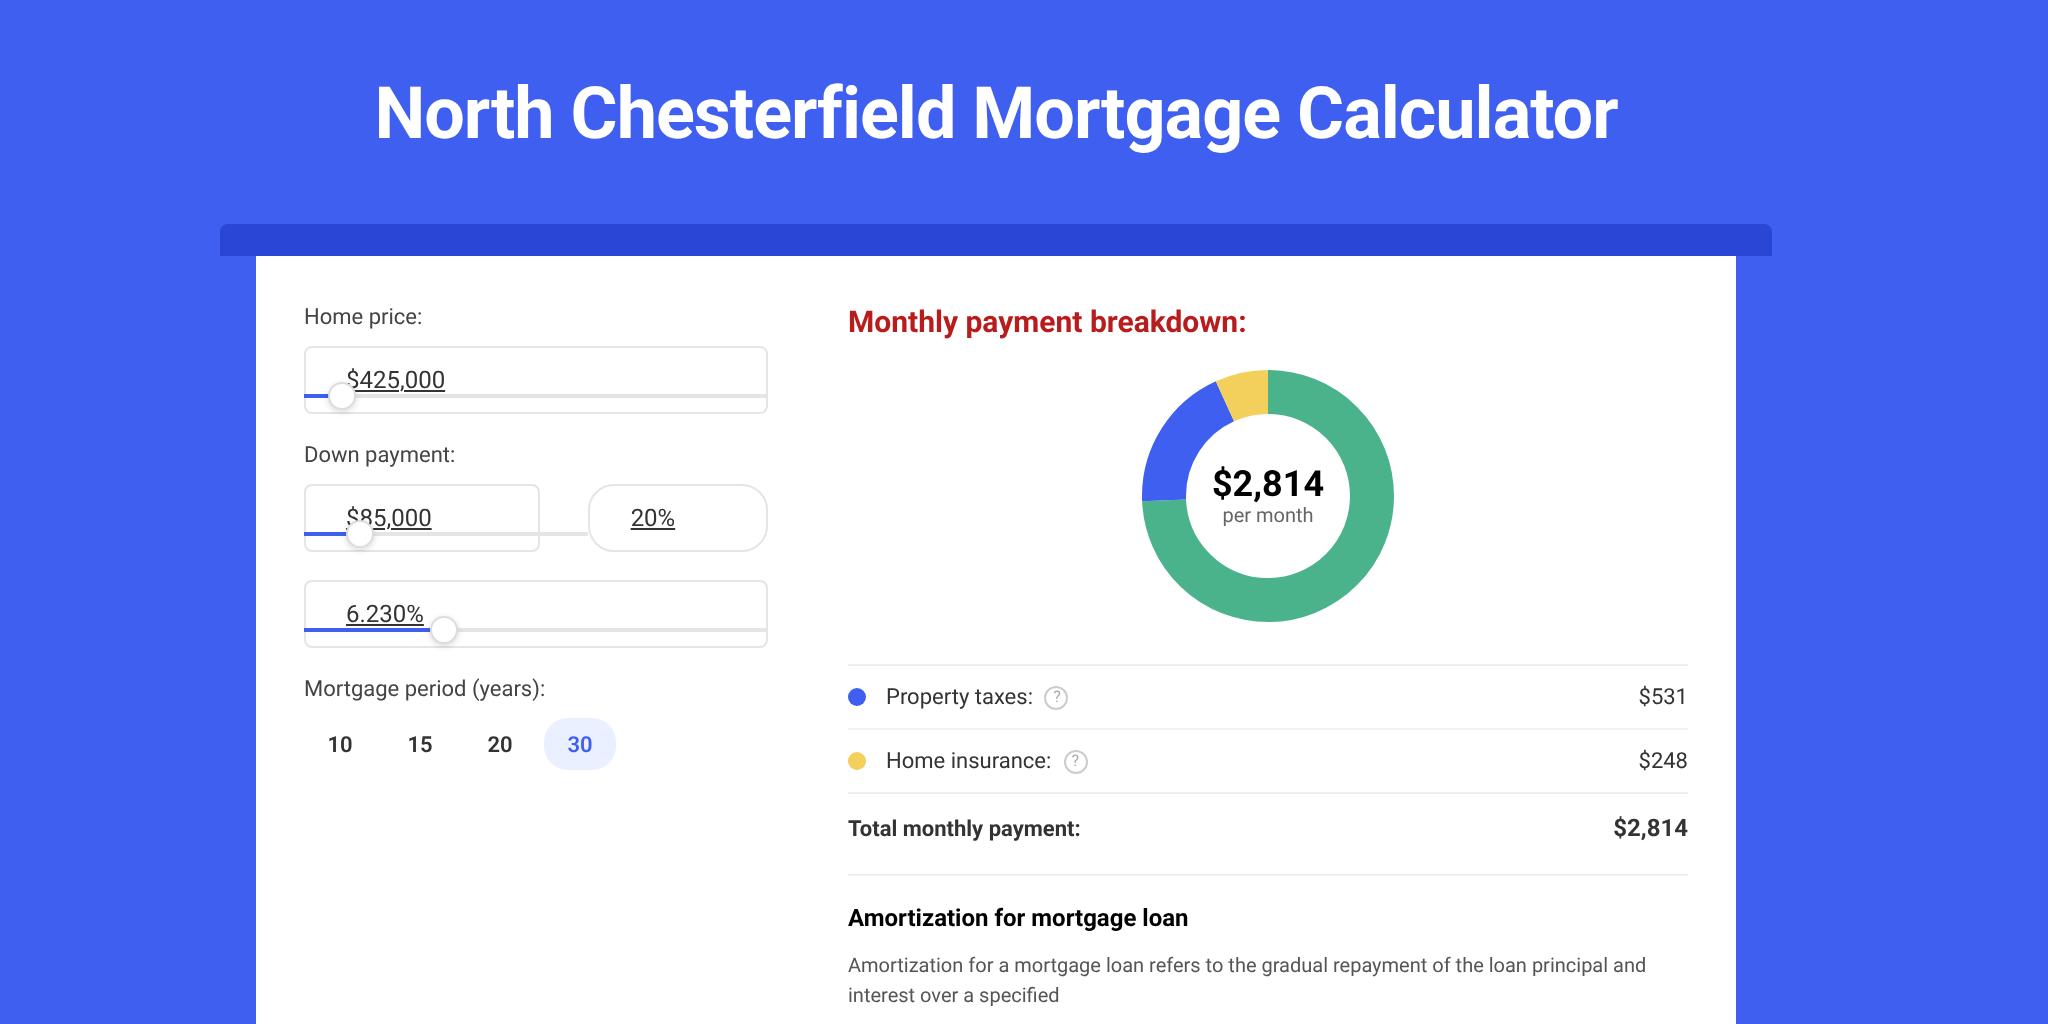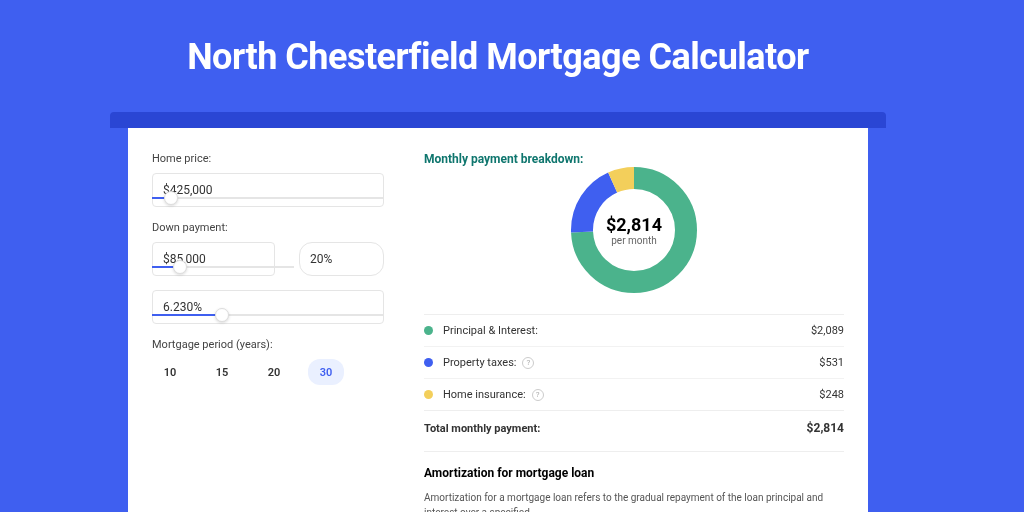--- a/index.html
+++ b/index.html
@@ -4,33 +4,33 @@
 <style>
   * { box-sizing: border-box; margin: 0; padding: 0; font-family: -apple-system, BlinkMacSystemFont, "Segoe UI", Roboto, Arial, sans-serif; }
   body { width: 1024px; height: 512px; overflow: hidden; background: #3f5ff0; }
   .wrap { width: 996px; height: 512px; position: relative; }
   .title { text-align: center; color: #fff; font-size: 36px; font-weight: 700; padding-top: 36px; letter-spacing: -0.5px; }
   .card-shadow { position: absolute; top: 112px; left: 110px; right: 110px; height: 16px; background: #2a46d4; border-radius: 4px 4px 0 0; }
   .card { position: absolute; top: 128px; left: 128px; right: 128px; bottom: 0; background: #fff; display: flex; }
   .left { width: 280px; padding: 24px 24px 0 24px; font-size: 12px; color: #333; }
   .right { flex: 1; padding: 24px 24px 0 16px; font-size: 12px; color: #333; }
   .label { font-size: 11px; color: #444; margin-bottom: 8px; }
-  .input { width: 100%; height: 34px; border: 1px solid #e5e5e5; border-radius: 4px; padding: 0 10px; font-size: 12px; color: #333; outline: none; margin-bottom: 14px; }
+  .input { width: 100%; height: 34px; border: 1px solid #e5e5e5; border-radius: 4px; padding: 0 20px; font-size: 12px; color: #333; outline: none; margin-bottom: 14px; text-decoration: underline; }
   .input-group { margin-bottom: 10px; }
   .slider-wrap { position: relative; margin-top: -12px; margin-bottom: 18px; height: 6px; }
   .slider-track { position: absolute; left: 0; right: 0; top: 0; height: 2px; background: #e5e5e5; }
   .slider-fill { position: absolute; left: 0; top: 0; height: 2px; background: #3f5ff0; }
   .slider-thumb { position: absolute; top: -6px; width: 14px; height: 14px; background: #fff; border: 1px solid #ddd; border-radius: 50%; box-shadow: 0 1px 3px rgba(0,0,0,0.15); cursor: pointer; }
   .row2 { display: flex; gap: 24px; }
   .row2 .input:first-child { flex: 1.6; margin-bottom: 2px; }
   .row2 .input:last-child { flex: 1; margin-bottom: 2px; border-radius: 13px; }
-  .period-row { display: flex; gap: 16px; margin-top: 4px; }
+  .period-row { display: flex; gap: 4px; margin-top: 4px; }
   .period-btn { width: 36px; height: 26px; border: 1px solid transparent; border-radius: 3px; font-size: 11px; color: #333; background: transparent; cursor: pointer; font-weight: 600; }
   .period-btn.active { background: #eaf0ff; color: #3f5ff0; border-radius: 12px; }
-  .section-title { font-size: 12px; font-weight: 700; color: #0f766e; }
+  .section-title { font-size: 15px; font-weight: 700; color: #b91c1c; margin-bottom: 14px; }
   .donut-area { display: flex; justify-content: center; margin-bottom: 20px; }
   .donut-wrap { position: relative; width: 128px; height: 128px; }
   .donut-center { position: absolute; left: 0; top: 0; width: 128px; height: 128px; display: flex; flex-direction: column; align-items: center; justify-content: center; }
   .donut-amount { font-size: 18px; font-weight: 700; color: #000; }
   .donut-sub { font-size: 10px; color: #666; }
   .legend { margin-top: 6px; }
   .legend-row { display: flex; align-items: center; padding: 9px 0; border-top: 1px solid #f2f2f2; }
   .legend-row:first-child { border-top: 1px solid #eee; }
   .dot { width: 9px; height: 9px; border-radius: 50%; margin-right: 10px; flex-shrink: 0; }
   .legend-label { font-size: 11px; color: #333; flex: 1; display: flex; align-items: center; gap: 6px; }
@@ -113,25 +113,20 @@
           </svg>
           <div class="donut-center">
             <div class="donut-amount">$2,814</div>
             <div class="donut-sub">per month</div>
           </div>
         </div>
       </div>
 
       <div class="legend" id="legend">
           <div class="legend-row">
-            <span class="dot" style="background: rgb(75, 179, 140);"></span>
-            <span class="legend-label">Principal &amp; Interest:</span>
-            <span class="legend-val">$2,089</span>
-          </div>
-          <div class="legend-row">
             <span class="dot" style="background: rgb(63, 95, 240);"></span>
             <span class="legend-label">Property taxes:<span class="help-icon">?</span></span>
             <span class="legend-val">$531</span>
           </div>
           <div class="legend-row">
             <span class="dot" style="background: rgb(243, 207, 91);"></span>
             <span class="legend-label">Home insurance:<span class="help-icon">?</span></span>
             <span class="legend-val">$248</span>
           </div>
         </div>

